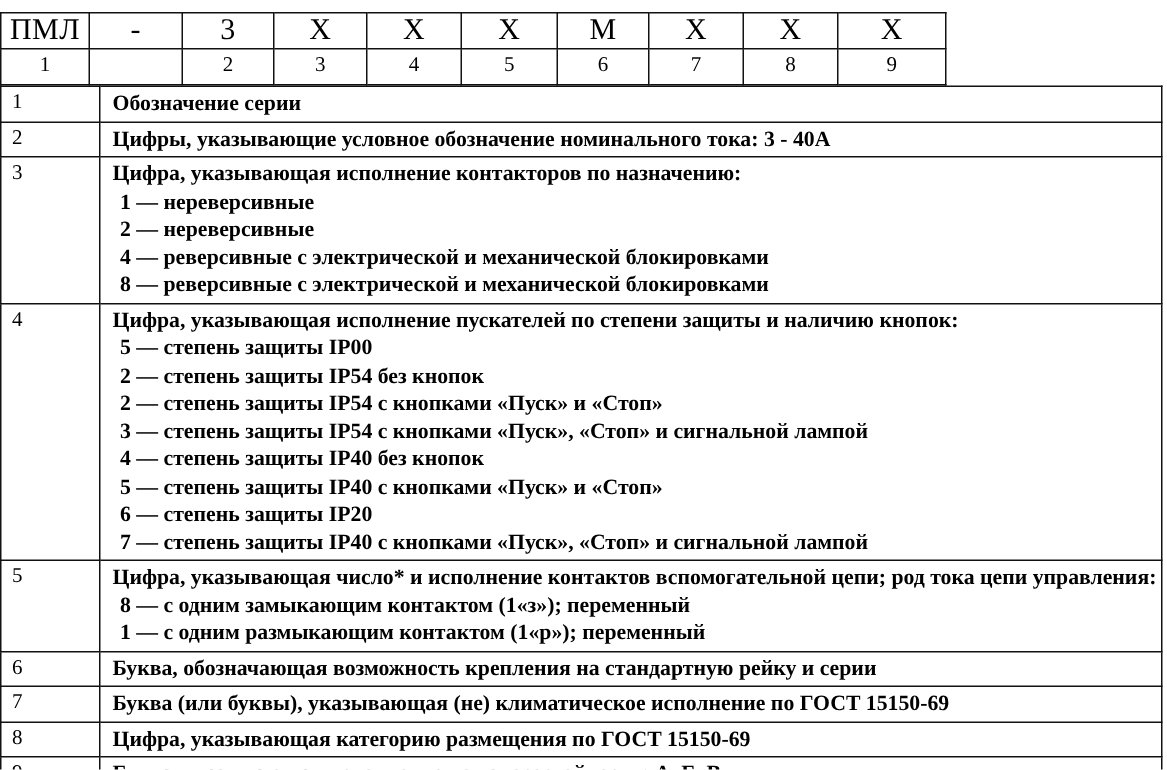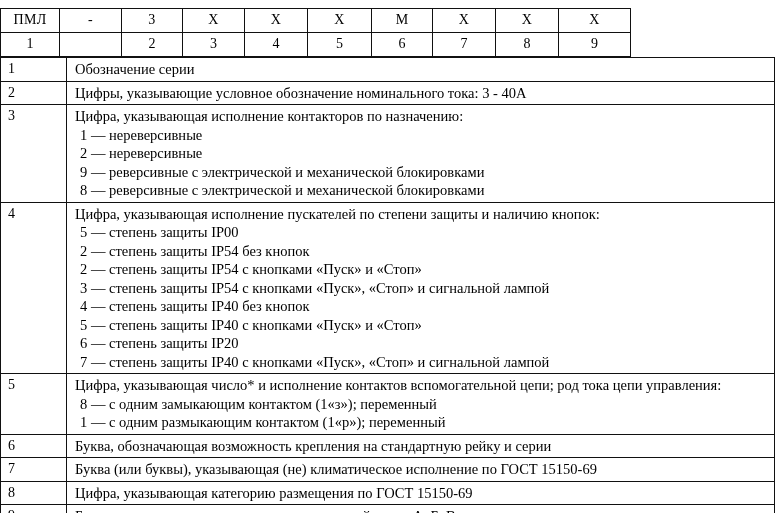--- a/index.html
+++ b/index.html
@@ -33,21 +33,21 @@
     border: 1px solid #111111;
     text-align: center;
     vertical-align: middle;
     font-size: 15px;
     line-height: 1;
     height: 20px;
     padding: 1px 0 2px 0;
     background: #ffffff;
   }
   table.designation tr.code-row td {
-    font-size: 14px;
+    font-size: 20px;
     letter-spacing: 0.3px;
   }
   table.designation tr.index-row td {
     font-size: 14px;
   }
   table.designation td.c0 { width: 58px; }
   table.designation td.c1 { width: 61px; }
   table.designation td.c2 { width: 60px; }
   table.designation td.c3 { width: 61px; }
   table.designation td.c4 { width: 62px; }
@@ -77,20 +77,21 @@
     font-size: 14px;
     line-height: 17px;
   }
   table.legend td.desc {
     padding: 2px 0 2px 8px;
     font-size: 14.5px;
     line-height: 18.5px;
   }
   table.legend td.desc .line {
     white-space: nowrap;
+    font-weight: bold;
   }
   table.legend td.desc .sub {
     padding-left: 5px;
   }
 </style>
 </head>
 <body>
 
 <div class="page">
 
@@ -136,21 +137,21 @@
           <td class="desc">
             <div class="line">Цифры, указывающие условное обозначение номинального тока: 3 - 40А</div>
           </td>
         </tr>
         <tr>
           <td class="num">3</td>
           <td class="desc">
             <div class="line">Цифра, указывающая исполнение контакторов по назначению:</div>
             <div class="line sub">1 — нереверсивные</div>
             <div class="line sub">2 — нереверсивные</div>
-            <div class="line sub">9 — реверсивные с электрической и механической блокировками</div>
+            <div class="line sub">4 — реверсивные с электрической и механической блокировками</div>
             <div class="line sub">8 — реверсивные с электрической и механической блокировками</div>
           </td>
         </tr>
         <tr>
           <td class="num">4</td>
           <td class="desc">
             <div class="line">Цифра, указывающая исполнение пускателей по степени защиты и наличию кнопок:</div>
             <div class="line sub">5 — степень защиты IP00</div>
             <div class="line sub">2 — степень защиты IP54 без кнопок</div>
             <div class="line sub">2 — степень защиты IP54 с кнопками «Пуск» и «Стоп»</div>

